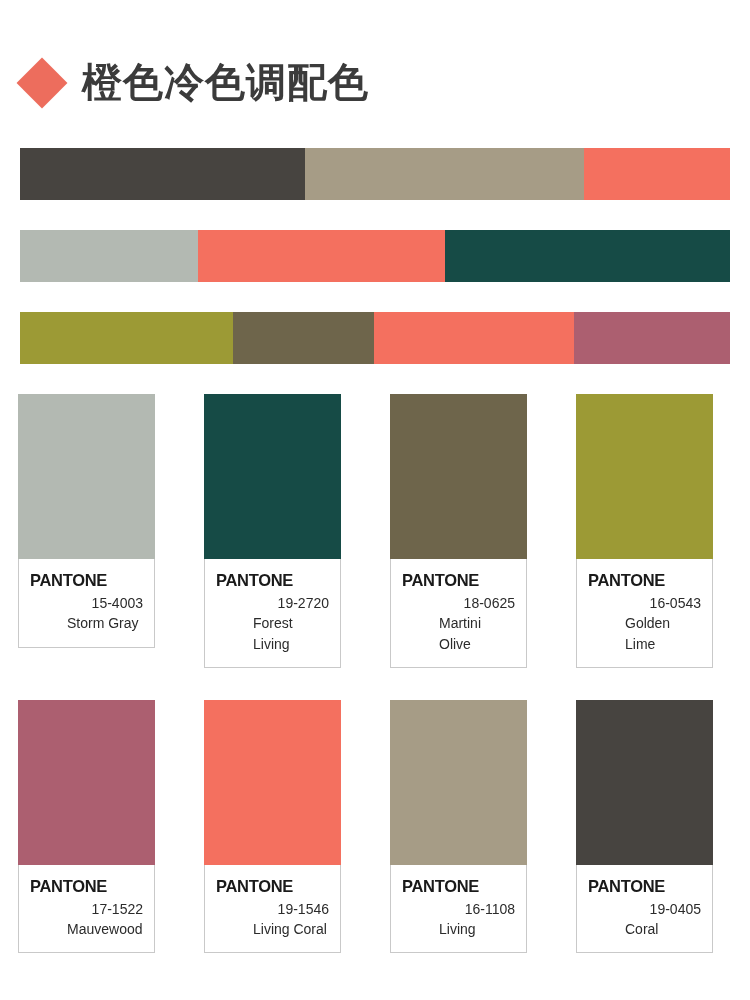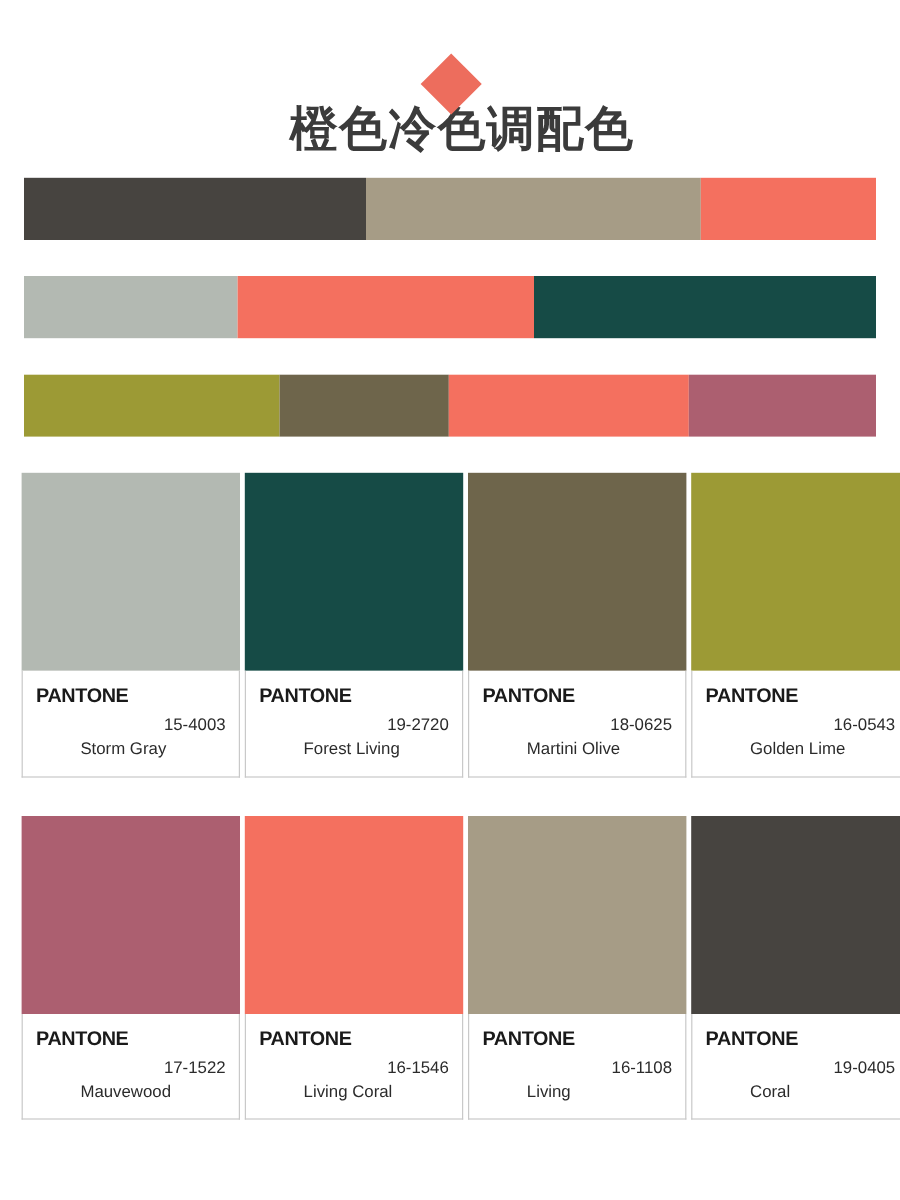--- a/index.html
+++ b/index.html
@@ -18,21 +18,20 @@
   
   .header {
     padding: 0;
     position: relative;
   }
   .title-row {
     display: flex;
     align-items: center;
     padding: 52px 0 0 20px;
     height: 62px;
-    flex-direction: column;
   }
   .diamond {
     width: 36px;
     height: 36px;
     transform: rotate(45deg);
     flex: 0 0 auto;
     margin-right: 22px;
     margin-left: 4px;
   }
   .main-title {
@@ -79,21 +78,21 @@
   .swatch-grid {
     margin-top: 6px;
     padding: 0 18px;
     display: grid;
     grid-template-columns: repeat(4, 160px);
     column-gap: 26px;
     row-gap: 32px;
     justify-content: start;
   }
   .swatch-card {
-    width: 182px;
+    width: 137px;
     background: #ffffff;
     display: flex;
     flex-direction: column;
   }
   .swatch-color {
     width: 100%;
     height: 165px;
   }
   .swatch-label {
     border: 1px solid #c9c9c9;
@@ -179,21 +178,21 @@
     <div class="swatch-card">
       <div class="swatch-color" style="background: rgb(156, 154, 53);"></div>
       <div class="swatch-label"><div class="pantone-wordmark">PANTONE<sup></sup></div><div class="swatch-code">16-0543</div><div class="swatch-name">Golden Lime</div></div>
     </div>
     <div class="swatch-card">
       <div class="swatch-color" style="background: rgb(172, 95, 112);"></div>
       <div class="swatch-label"><div class="pantone-wordmark">PANTONE<sup></sup></div><div class="swatch-code">17-1522</div><div class="swatch-name">Mauvewood</div></div>
     </div>
     <div class="swatch-card">
       <div class="swatch-color" style="background: rgb(244, 112, 95);"></div>
-      <div class="swatch-label"><div class="pantone-wordmark">PANTONE<sup></sup></div><div class="swatch-code">16-1546</div><div class="swatch-name">Living Coral</div></div>
+      <div class="swatch-label"><div class="pantone-wordmark">PANTONE<sup></sup></div><div class="swatch-code">19-1546</div><div class="swatch-name">Living Coral</div></div>
     </div>
     <div class="swatch-card">
       <div class="swatch-color" style="background: rgb(166, 156, 134);"></div>
       <div class="swatch-label"><div class="pantone-wordmark">PANTONE<sup></sup></div><div class="swatch-code">16-1108</div><div class="swatch-name">Living</div></div>
     </div>
     <div class="swatch-card">
       <div class="swatch-color" style="background: rgb(71, 68, 64);"></div>
       <div class="swatch-label"><div class="pantone-wordmark">PANTONE<sup></sup></div><div class="swatch-code">19-0405</div><div class="swatch-name">Coral</div></div>
     </div>
   </div>

